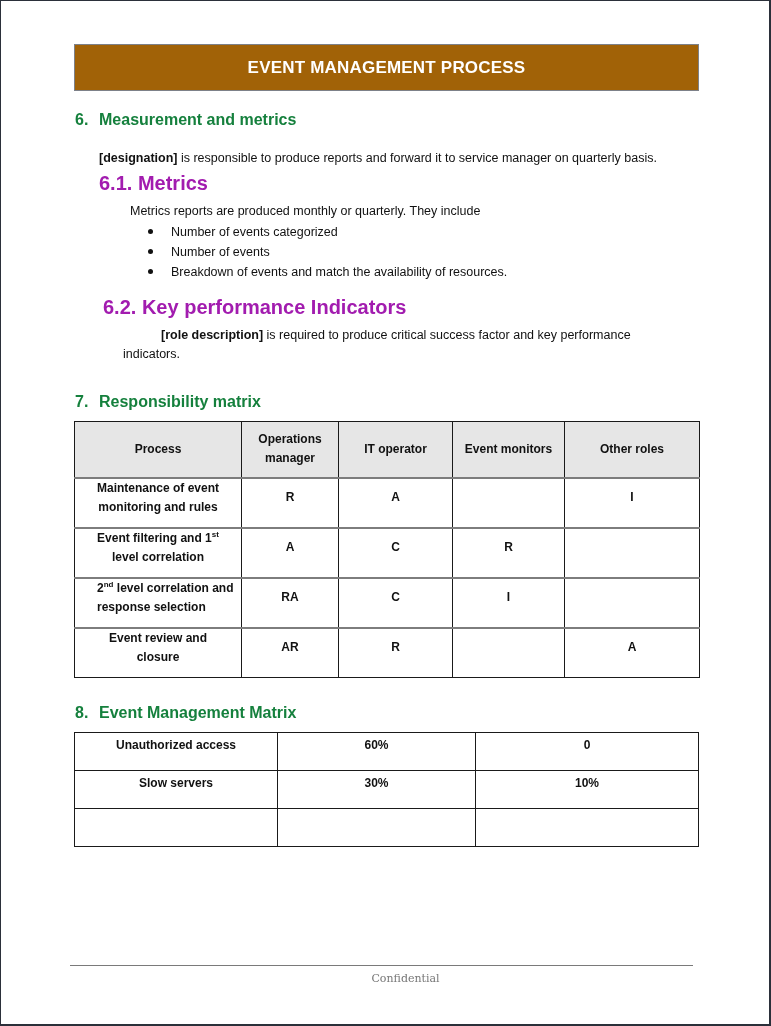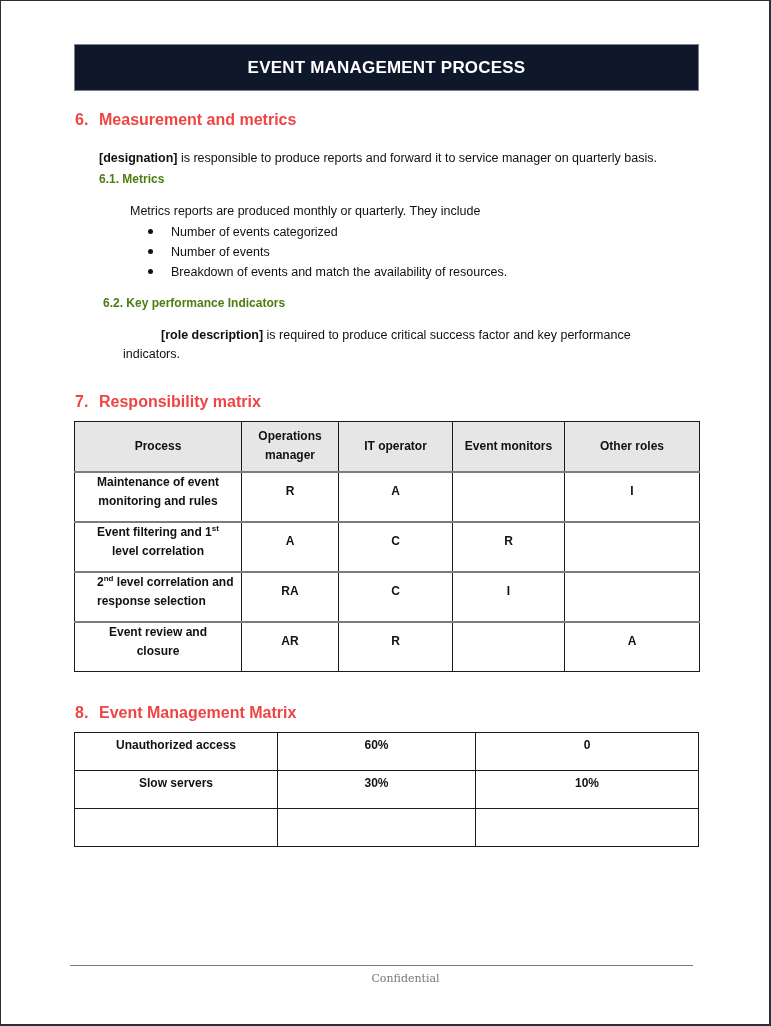--- a/index.html
+++ b/index.html
@@ -10,32 +10,32 @@
     color: #111;
     overflow: hidden;
   }
   .page-frame {
     position: absolute; left: 0; top: 0; width: 771px; height: 1026px;
     border: 2px solid #2b303a; border-top-width: 1px; border-left-width: 1px;
     pointer-events: none;
   }
   .title-banner {
     position: absolute; left: 74px; top: 44px; width: 625px; height: 47px;
-    background: #0f172a; border: 1px solid #7d8189;
+    background: #a16207; border: 1px solid #7d8189;
     color: #ffffff; font-weight: bold; font-size: 17px;
     display: flex; align-items: center; justify-content: center;
     letter-spacing: 0.2px;
   }
   .h1 {
-    position: absolute; font-weight: bold; font-size: 16px; color: #ef4444;
+    position: absolute; font-weight: bold; font-size: 16px; color: #15803d;
     white-space: nowrap;
   }
   .h1 .num { display: inline-block; width: 24px; }
   .h2 {
-    position: absolute; font-weight: bold; font-size: 12px; color: #4d7c0f;
+    position: absolute; font-weight: bold; font-size: 20px; color: #a21caf;
     white-space: nowrap;
   }
   .para {
     position: absolute; font-size: 12.5px; color: #111; white-space: nowrap; margin-top: 10px;
   }
   .para b { font-weight: bold; }
   .bullets { position: absolute; left: 146px; top: 224px; list-style: none; }
   .bullets li {
     font-size: 12.5px; height: 20px; line-height: 16px; position: relative;
     padding-left: 25px; white-space: nowrap;
@@ -44,21 +44,21 @@
     position: absolute; left: 2px; top: 5px; width: 5px; height: 5px;
     background: #111; border-radius: 50%;
   }
   table { border-collapse: collapse; position: absolute; table-layout: fixed; }
   td, th {
     border: 1px solid #1a1a1a; font-size: 12px; font-weight: bold;
     text-align: center; vertical-align: middle; line-height: 19px; color: #111;
   }
   th { background: #e6e6e6; }
   .resp { left: 74px; top: 421px; width: 625px; }
-  .resp tr.head { height: 50px; }
+  .resp tr.head { height: 56px; }
   .resp tr.row { height: 50px; }
   .resp tr.row td:first-child { border-top: 2px solid #7d7d7d; }
   .resp tr.row td { border-top: 2px solid #7d7d7d; }
   .resp td.left { text-align: left; padding-left: 22px; }
   .resp .cellval { position: relative; top: -5px; }
   sup { font-size: 8px; line-height: 0; vertical-align: super; }
   .emm { left: 74px; top: 732px; width: 624px; }
   .emm tr.head { height: 52px; }
   .emm tr.row { height: 38px; margin-top: 12px; }
   .emm td .cellval { position: relative; top: -6px; }

